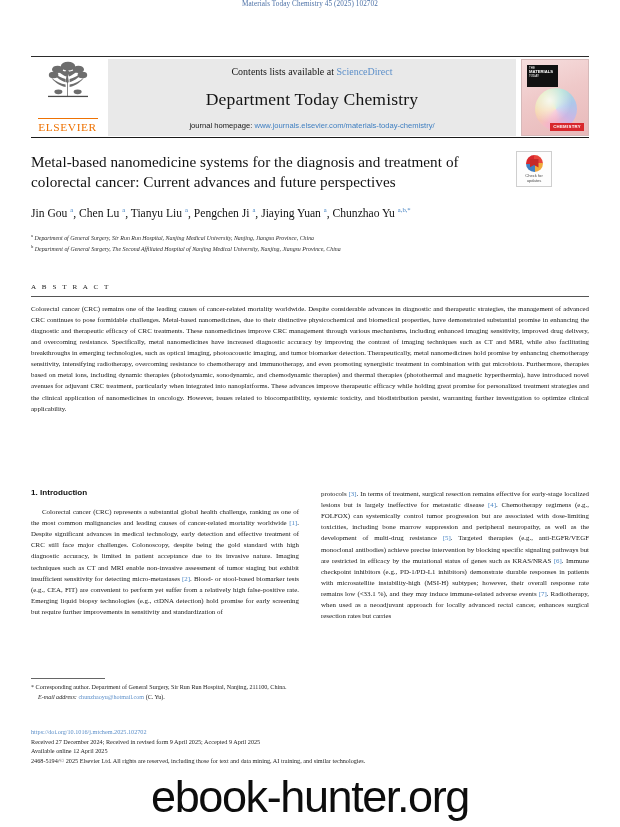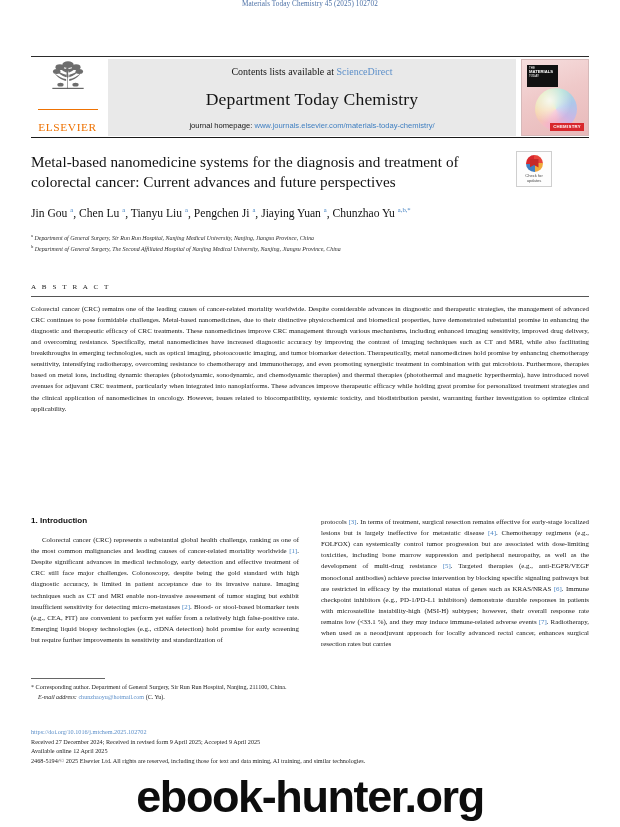--- a/index.html
+++ b/index.html
@@ -53,21 +53,21 @@
   }
   .elsevier-tree { width: 58px; height: 52px; display:block; }
   .elsevier-word {
     font-family: "Liberation Serif", serif;
     font-size: 11.4px;
     letter-spacing: 0.6px;
     color: #ee7203;
     line-height: 1;
     margin-top: 17px;
     border-top: 1.2px solid #ee7203;
-    padding-top: 12px;
+    padding-top: 3px;
     width: 60px;
     text-align: center;
   }
   .mast-center {
     flex: 1 1 auto;
     background: #e9e9e9;
     display: flex; flex-direction: column;
     align-items: center; justify-content: space-between;
     padding: 7px 0 6px 0;
     margin: 0 5px 0 4px;
@@ -195,21 +195,21 @@
   .abstract-body {
     font-size: 6.85px;
     line-height: 1.63;
     text-align: justify;
     color: #161616;
     hyphens: auto;
   }
 
   
   .body-cols {
-    position: absolute; top: 516px; left: 31px; width: 558px;
+    position: absolute; top: 488px; left: 31px; width: 558px;
     display: flex; gap: 22px;
   }
   .bcol { flex: 1 1 0; }
   .sec-title {
     font-family: "Liberation Sans", sans-serif;
     font-size: 8.1px; font-weight: bold; color: #111;
     margin-bottom: 9px;
   }
   .para {
     font-size: 6.9px;
@@ -242,21 +242,21 @@
 
   
   .watermark {
     position: absolute; left: 0; top: 766px;
     width: 620px; height: 61px;
     background: #ffffff;
     display: flex; align-items: center; justify-content: center;
   }
   .watermark span {
     font-family: "Liberation Sans", sans-serif;
-    font-weight: bold;
+    font-weight: normal;
     font-size: 45px;
     letter-spacing: -1.4px;
     color: #0d0d0d;
   }
 </style>
 </head>
 <body>
 
 <div class="page">
 

